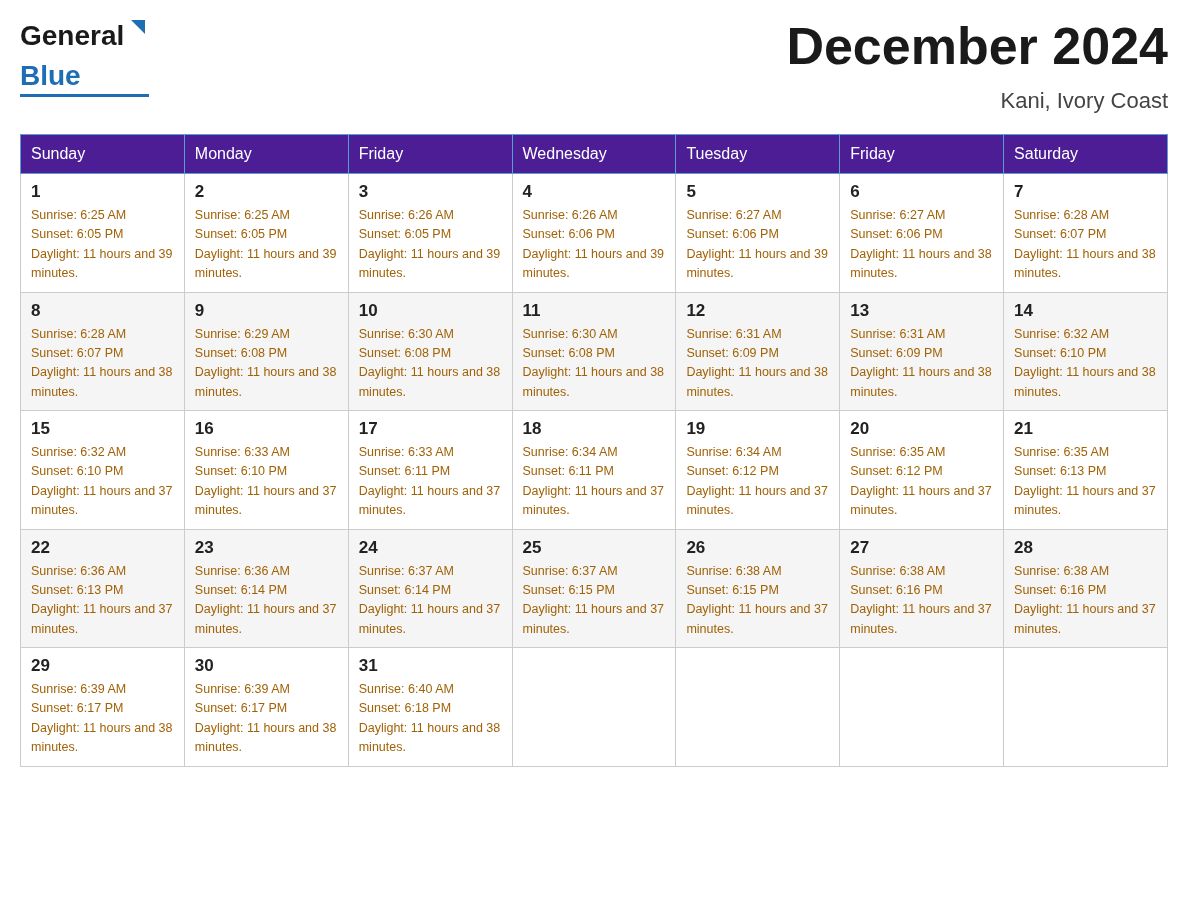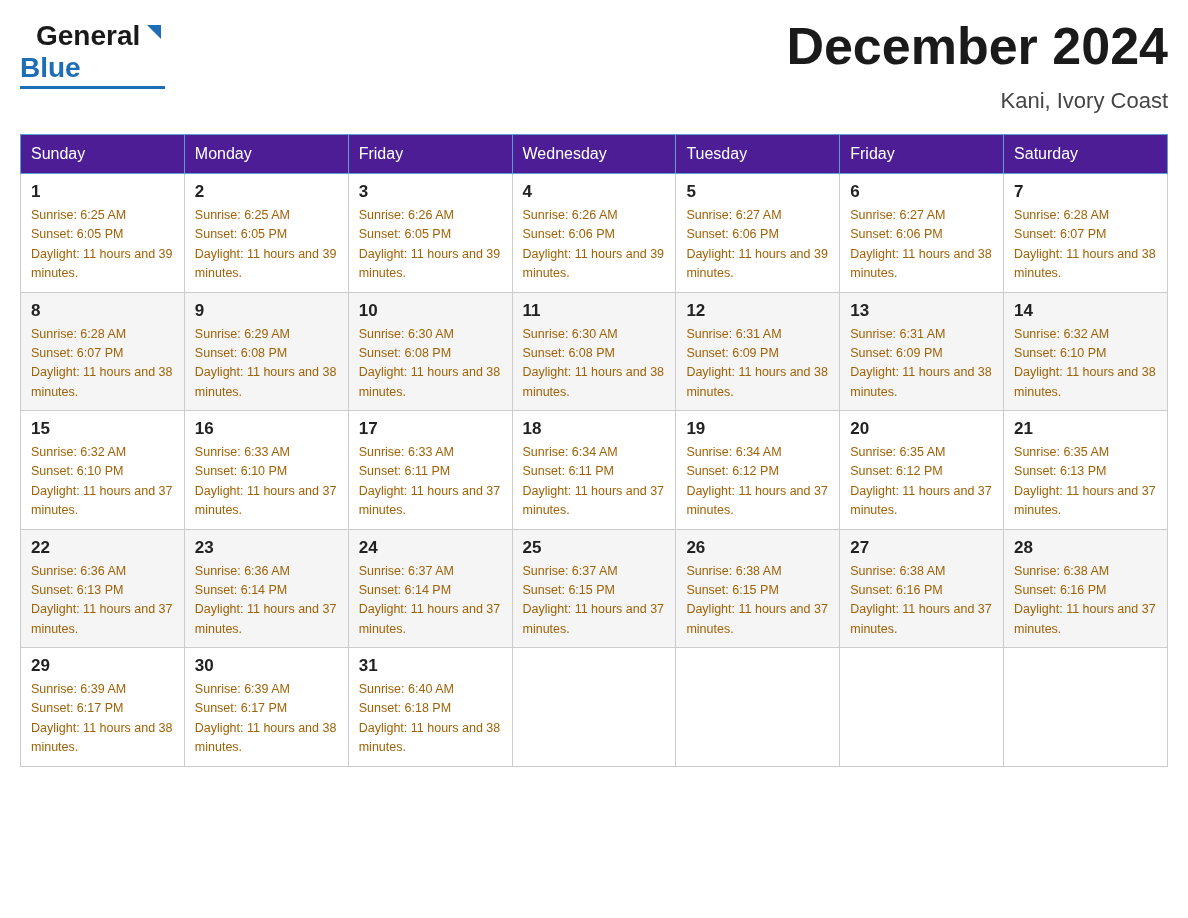--- a/index.html
+++ b/index.html
@@ -73,22 +73,20 @@
     .logo-wrapper {
       display: flex;
       align-items: center;
     }
     .logo-text-group {
       display: flex;
       flex-direction: column;
     }
     .logo-top-row {
       display: flex;
-      align-items: center;
-      margin-left: 16px;
     }
     .logo-general-text {
       font-size: 28px;
       font-weight: bold;
       color: #1a1a1a;
     }
     .arrow-icon {
       display: inline-block;
       margin-left: 3px;
       margin-top: -4px;
@@ -118,21 +116,21 @@
   <div class="logo-wrapper">
     <div class="logo-text-group">
       <div class="logo-top-row">
         <span class="logo-general-text">General</span>
         <span class="arrow-icon">
           <svg width="22" height="22" viewBox="0 0 22 22">
             <polygon points="4,4 18,4 18,18" fill="#1e6eb5"></polygon>
           </svg>
         </span>
       </div>
-      <div style="display:flex;">
+      <div style="display:flex;margin-top:8px;">
         <span class="logo-blue-text">Blue</span>
       </div>
       <div class="logo-underline"></div>
     </div>
   </div>
   <div class="title-section">
     <div class="month-title">December 2024</div>
     <div class="location">Kani, Ivory Coast</div>
   </div>
 </div>

